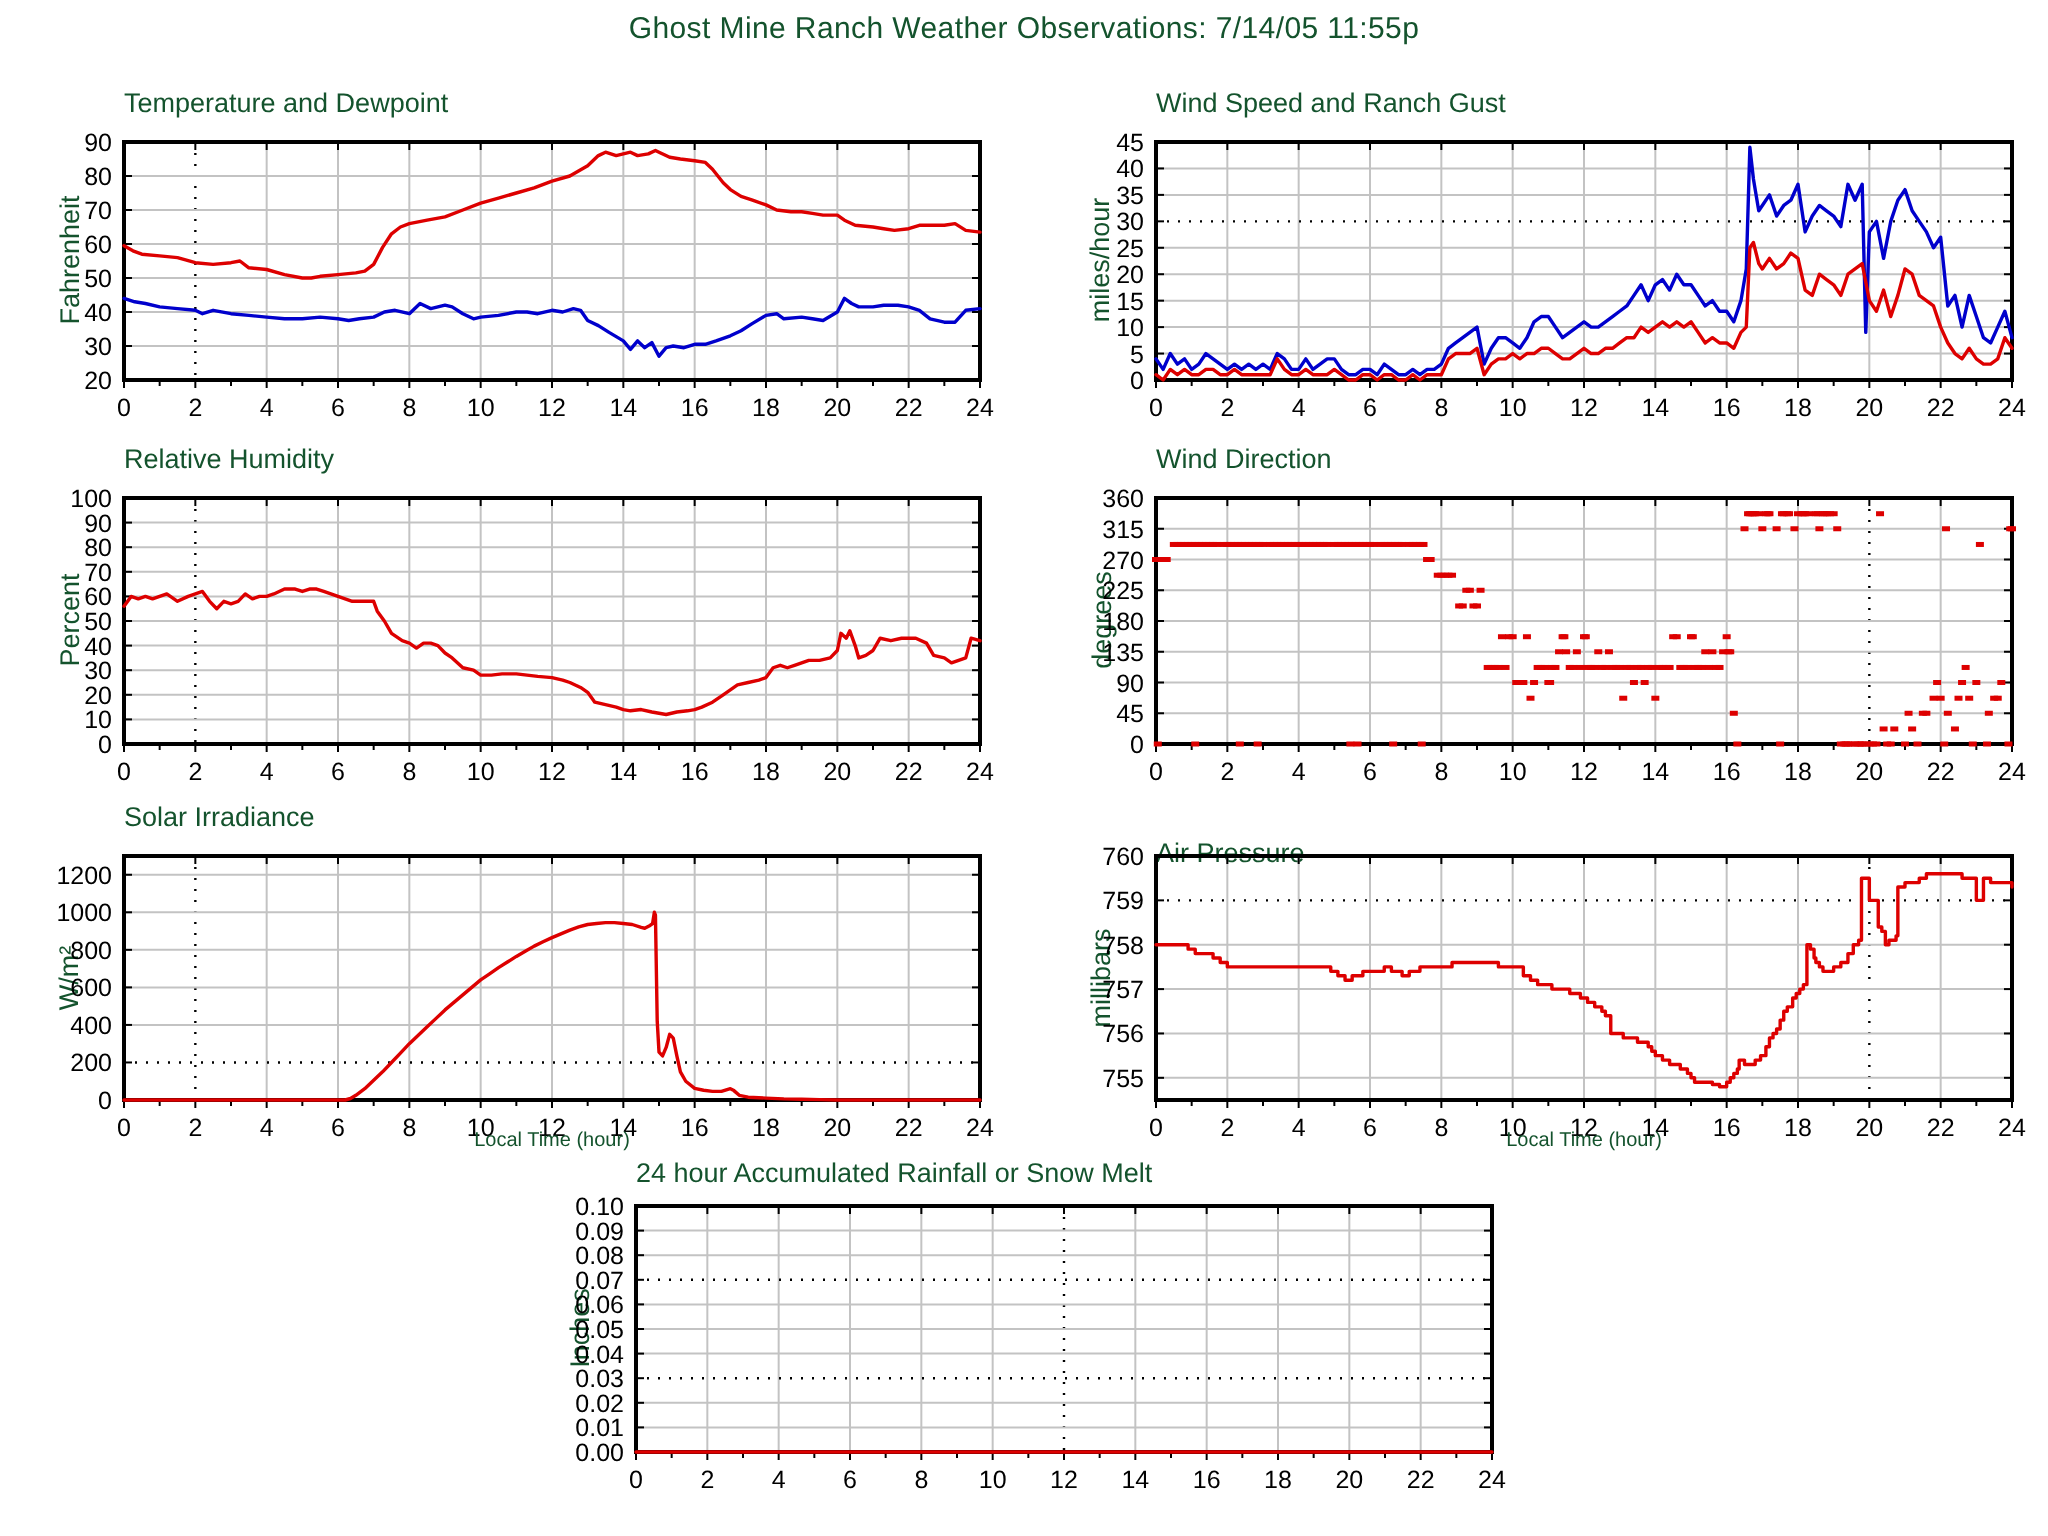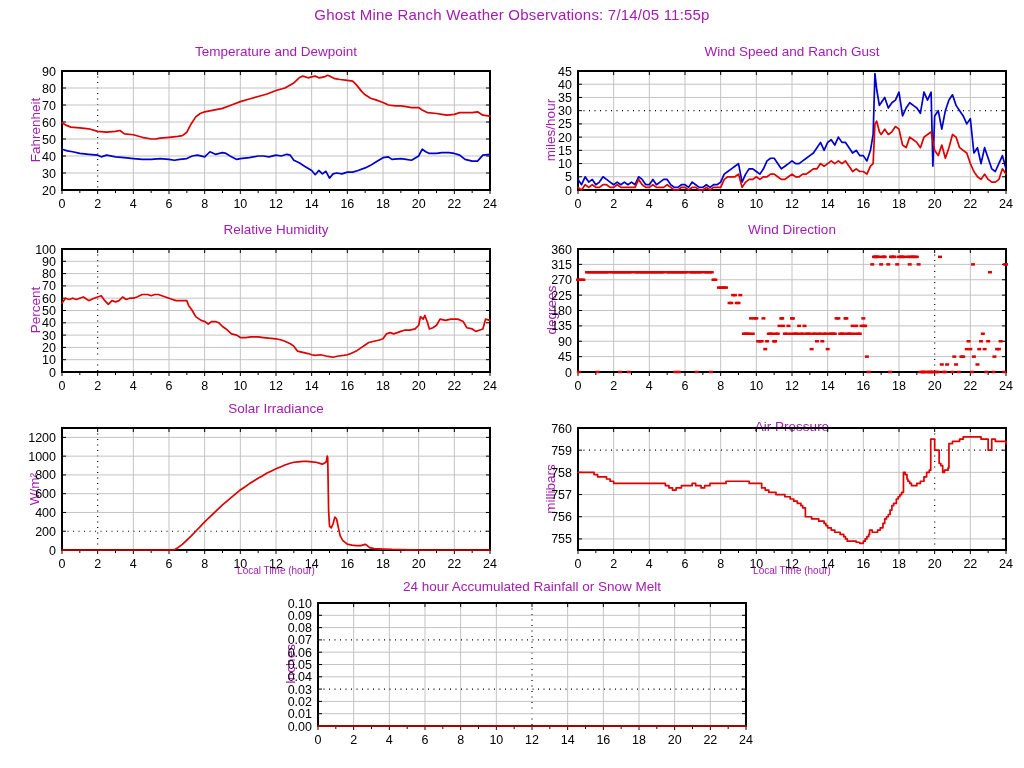--- a/index.html
+++ b/index.html
@@ -1,20 +1,20 @@
 <!DOCTYPE html>
 <html><head>
 <meta charset="utf-8">
 <style>
   html,body{margin:0;padding:0;background:#ffffff;}
   #screen{position:relative;width:1024px;height:768px;background:#ffffff;overflow:hidden;
-          font-family:"Liberation Sans",sans-serif;color:#a21caf;}
+          font-family:"Liberation Sans",sans-serif;color:#14532d;}
   .main-title{position:absolute;left:0;top:6px;width:1024px;text-align:center;
               font-size:15px;letter-spacing:0.2px;}
-  .chart-title{position:absolute;text-align:center;font-size:13.5px;width:428px;}
+  .chart-title{position:absolute;text-align:left;font-size:13.5px;width:428px;}
   .ylab{position:absolute;text-align:center;font-size:13.5px;height:16px;line-height:16px;
         transform:rotate(-90deg);}
   .xlab{position:absolute;text-align:center;font-size:10px;width:428px;}
   svg.plot{position:absolute;overflow:visible;}
   svg text{font-family:"Liberation Sans",sans-serif;font-size:12.5px;fill:#000;}
 </style>
 </head>
 <body>
 
 <div id="screen">

